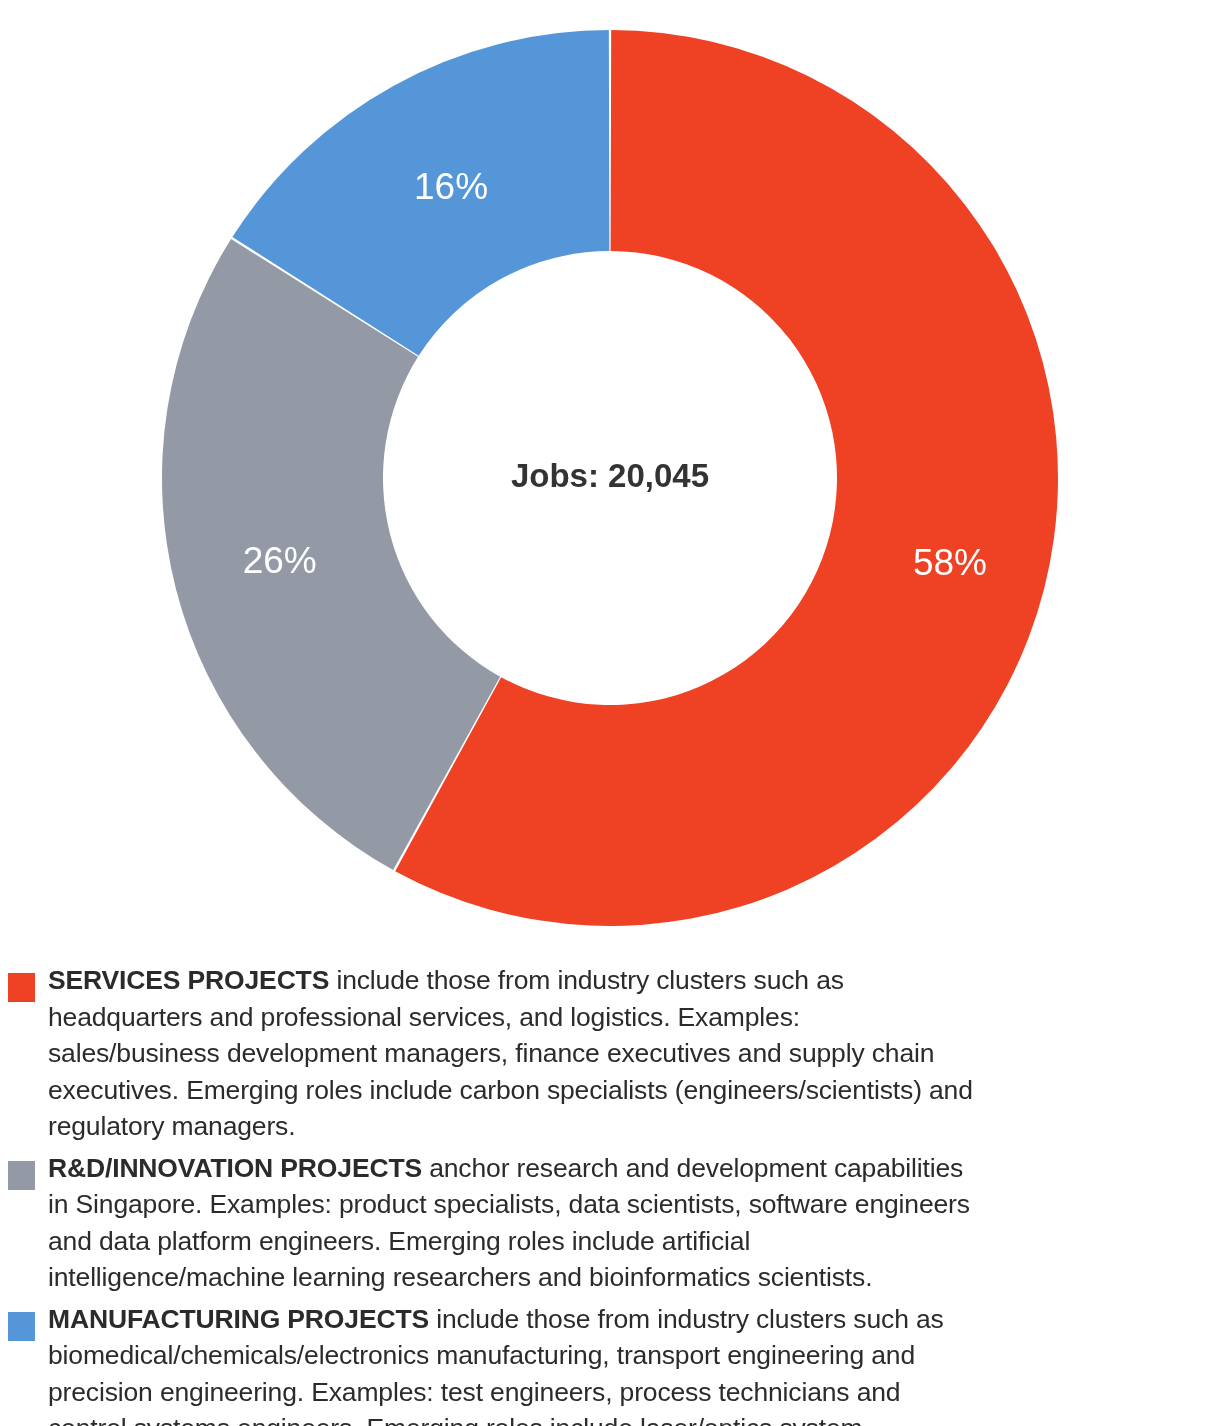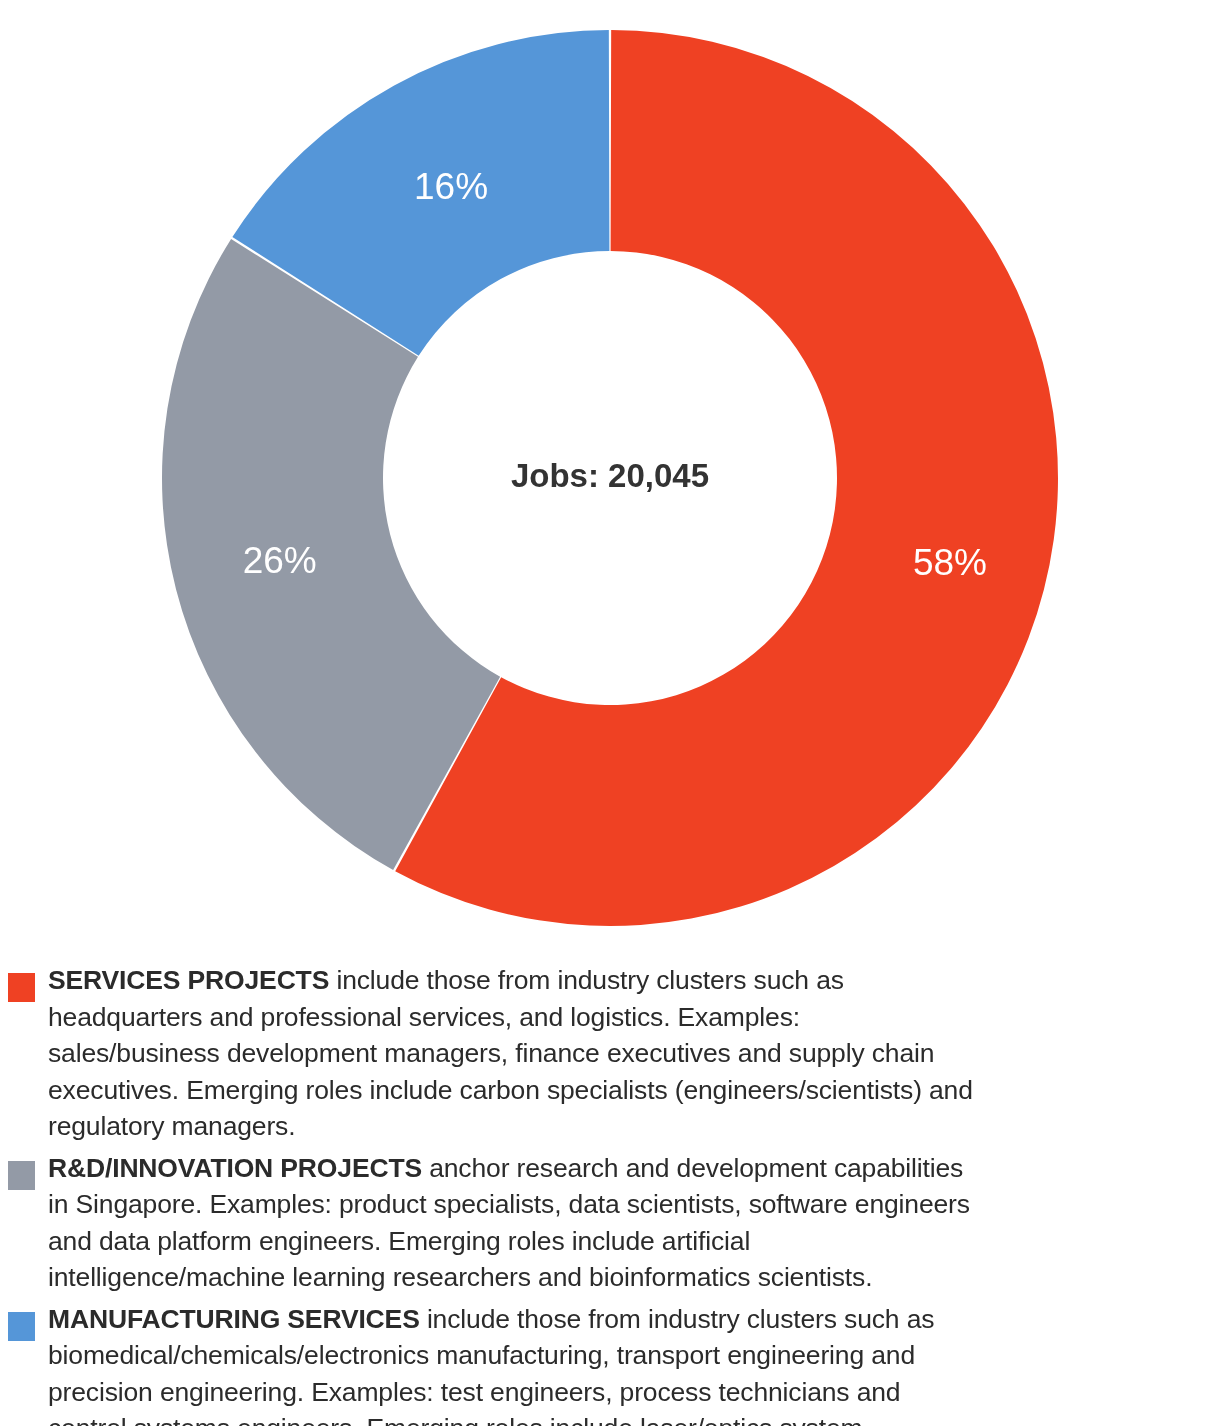--- a/index.html
+++ b/index.html
@@ -111,18 +111,18 @@
       <span class="legend-text"><b class="legend-title">SERVICES PROJECTS</b><span> include those from industry clusters such as headquarters and professional services, and logistics. Examples: sales/business development managers, finance executives and supply chain executives. Emerging roles include carbon specialists (engineers/scientists) and regulatory managers.</span></span>
     </div>
 
     <div class="legend-item">
       <span class="legend-swatch" id="swatch-1" style="background: rgb(147, 154, 166);"></span>
       <span class="legend-text"><b class="legend-title">R&amp;D/INNOVATION PROJECTS</b><span> anchor research and development capabilities in Singapore. Examples: product specialists, data scientists, software engineers and data platform engineers. Emerging roles include artificial intelligence/machine learning researchers and bioinformatics scientists.</span></span>
     </div>
 
     <div class="legend-item">
       <span class="legend-swatch" id="swatch-2" style="background: rgb(85, 150, 216);"></span>
-      <span class="legend-text"><b class="legend-title">MANUFACTURING SERVICES</b><span> include those from industry clusters such as biomedical/chemicals/electronics manufacturing, transport engineering and precision engineering. Examples: test engineers, process technicians and control systems engineers. Emerging roles include laser/optics system engineers and network specialists.</span></span>
+      <span class="legend-text"><b class="legend-title">MANUFACTURING PROJECTS</b><span> include those from industry clusters such as biomedical/chemicals/electronics manufacturing, transport engineering and precision engineering. Examples: test engineers, process technicians and control systems engineers. Emerging roles include laser/optics system engineers and network specialists.</span></span>
     </div>
 
   </div>
 
 </div>
 
 </body></html>

